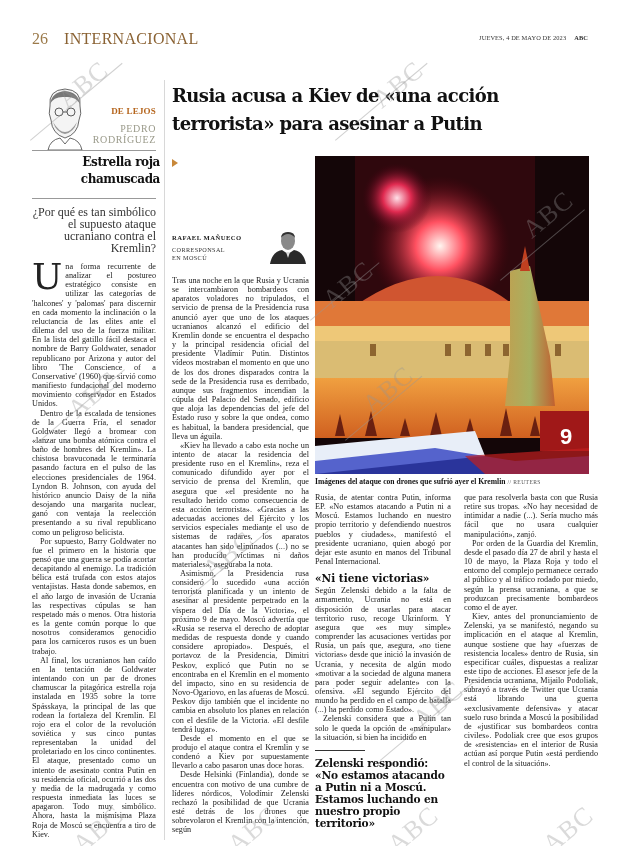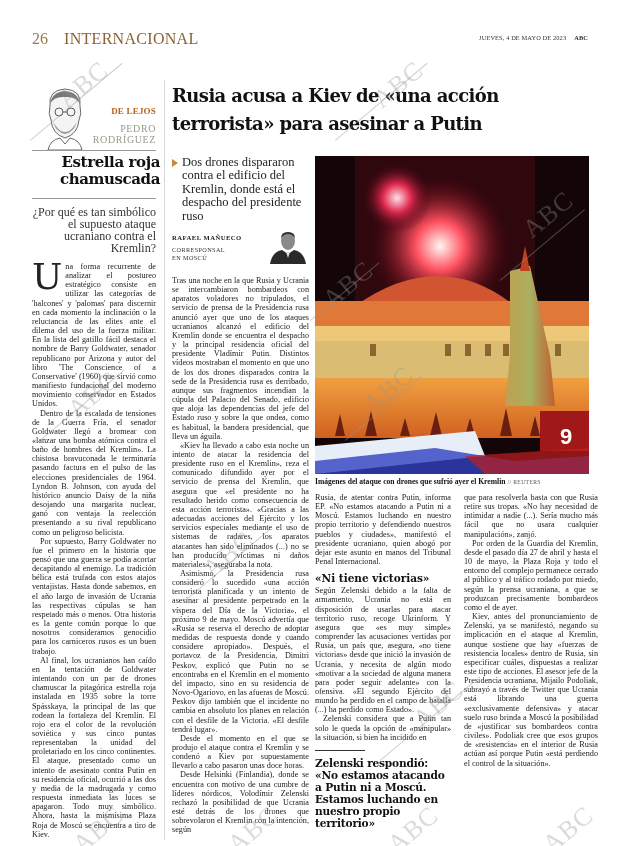--- a/index.html
+++ b/index.html
@@ -14,21 +14,21 @@
 
   
   .col-left { position: absolute; left: 32px; top: 78px; width: 124px; }
   .col-divider { position: absolute; left: 164px; top: 80px; width: 1px; height: 760px; background: #d8d8d8; }
   .portrait { position: absolute; left: 8px; top: 6px; width: 50px; height: 66px; }
   .column-tag { position: absolute; right: 0; top: 8px; font-family: "Liberation Serif", serif; font-weight: bold; font-size: 9px; color: #b5651d; letter-spacing: 0.2px; margin-top: 20px; }
   .author-first, .author-last { position: absolute; right: 0; font-family: "Liberation Serif", serif; font-size: 10px; color: #9a9a8a; letter-spacing: 0.6px; }
   .author-first { top: 45px; }
   .author-last { top: 56px; }
   .left-rule1 { position: absolute; left: 0; top: 72px; width: 124px; height: 1px; background: #999; }
-  .op-title { position: absolute; left: 4px; top: 68px; width: 124px; text-align: right; font-family: "DejaVu Serif", serif; font-weight: bold; font-size: 15px; line-height: 16.5px; letter-spacing: -0.4px; color: #111; }
+  .op-title { position: absolute; left: 4px; top: 68px; width: 124px; text-align: right; font-family: "DejaVu Serif", serif; font-weight: bold; font-size: 12px; line-height: 16.5px; letter-spacing: -0.4px; color: #111; }
   .left-rule2 { position: absolute; left: 0; top: 122px; width: 124px; height: 1px; background: #999; }
   .op-sub { position: absolute; left: 0; top: 128px; width: 124px; text-align: right; font-family: "Liberation Serif", serif; font-size: 12px; line-height: 12px; color: #333; }
 
   .body-text { font-family: "Liberation Serif", serif; font-size: 8.2px; line-height: 9.15px; color: #222; text-align: justify; hyphens: auto; }
   .body-text p { text-indent: 8px; }
   .body-text p.noindent { text-indent: 0; }
   .op-body { position: absolute; left: 32px; top: 262px; width: 124px; }
   .dropcap { float: left; font-family: "DejaVu Serif", serif; font-size: 36px; line-height: 28px; margin: 1px 3px 0 0; color: #222; }
 
   
@@ -95,21 +95,20 @@
   <p class="noindent"><span class="dropcap">U</span><span>na forma recurrente de analizar el postureo estratégico consiste en utilizar las categorías de 'halcones' y 'palomas' para discernir en cada momento la inclinación o la reluctancia de las elites ante el dilema del uso de la fuerza militar. En la lista del gatillo fácil destaca el nombre de Barry Goldwater, senador republicano por Arizona y autor del libro 'The Conscience of a Conservative' (1960) que sirvió como manifiesto fundacional del moderno movimiento conservador en Estados Unidos.</span></p>
   <p>Dentro de la escalada de tensiones de la Guerra Fría, el senador Goldwater llegó a bromear con «lanzar una bomba atómica contra el baño de hombres del Kremlin». La chistosa bravuconada le terminaría pasando factura en el pulso de las elecciones presidenciales de 1964. Lyndon B. Johnson, con ayuda del histórico anuncio Daisy de la niña desojando una margarita nuclear, ganó con ventaja la reelección presentando a su rival republicano como un peligroso belicista.</p>
   <p>Por supuesto, Barry Goldwater no fue el primero en la historia que pensó que una guerra se podía acortar decapitando al enemigo. La tradición bélica está trufada con estos atajos ventajistas. Hasta donde sabemos, en el año largo de invasión de Ucrania las respectivas cúpulas se han respetado más o menos. Otra historia es la gente común porque lo que nosotros consideramos genocidio para los carniceros rusos es un buen trabajo.</p>
   <p>Al final, los ucranianos han caído en la tentación de Goldwater intentando con un par de drones chamuscar la pitagórica estrella roja instalada en 1935 sobre la torre Spásskaya, la principal de las que rodean la fortaleza del Kremlin. El rojo era el color de la revolución soviética y sus cinco puntas representaban la unidad del proletariado en los cinco continentes. El ataque, presentado como un intento de asesinato contra Putin en su residencia oficial, ocurrió a las dos y media de la madrugada y como respuesta inmediata las luces se apagaron. Todo muy simbólico. Ahora, hasta la mismísima Plaza Roja de Moscú se encuentra a tiro de Kiev.</p>
 </div>
 
 <h1 class="headline">Rusia acusa a Kiev de «una acción terrorista» para asesinar a Putin</h1>
 
 <div class="dek">
   <span class="dek-arrow"></span>
-  <span>Dos drones dispararon contra el edificio del Kremlin, donde está el despacho del presidente ruso</span>
 </div>
 
 <div class="byline">
   <span class="byline-name">RAFAEL MAÑUECO</span>
   <span class="byline-role"><span>CORRESPONSAL</span><br><span>EN MOSCÚ</span></span>
   <svg class="byline-photo" viewBox="0 0 44 36">
     <rect width="44" height="36" fill="#fff"></rect>
     <ellipse cx="24" cy="13" rx="7" ry="9" fill="#8a8a8a"></ellipse>
     <path d="M24 4 Q17 4 17 10 Q20 6 24 6 Q28 6 31 10 Q31 4 24 4 Z" fill="#333"></path>
     <path d="M6 36 Q8 24 18 22 L24 26 L30 22 Q40 24 42 36 Z" fill="#2a2a2a"></path>

